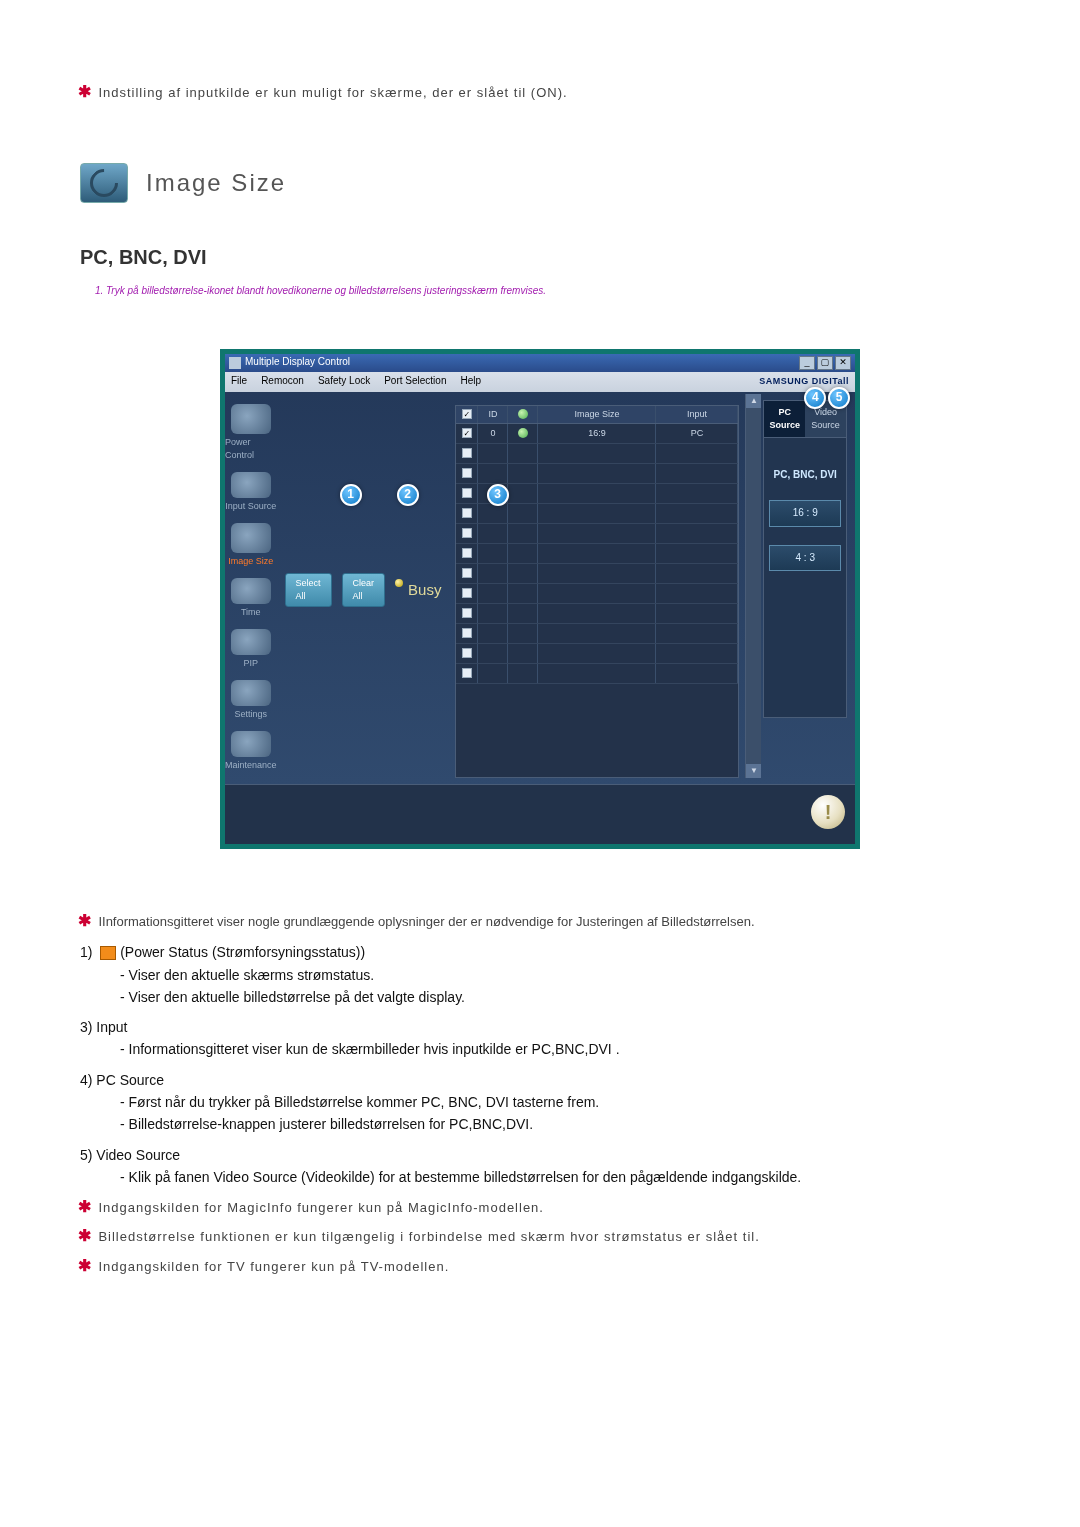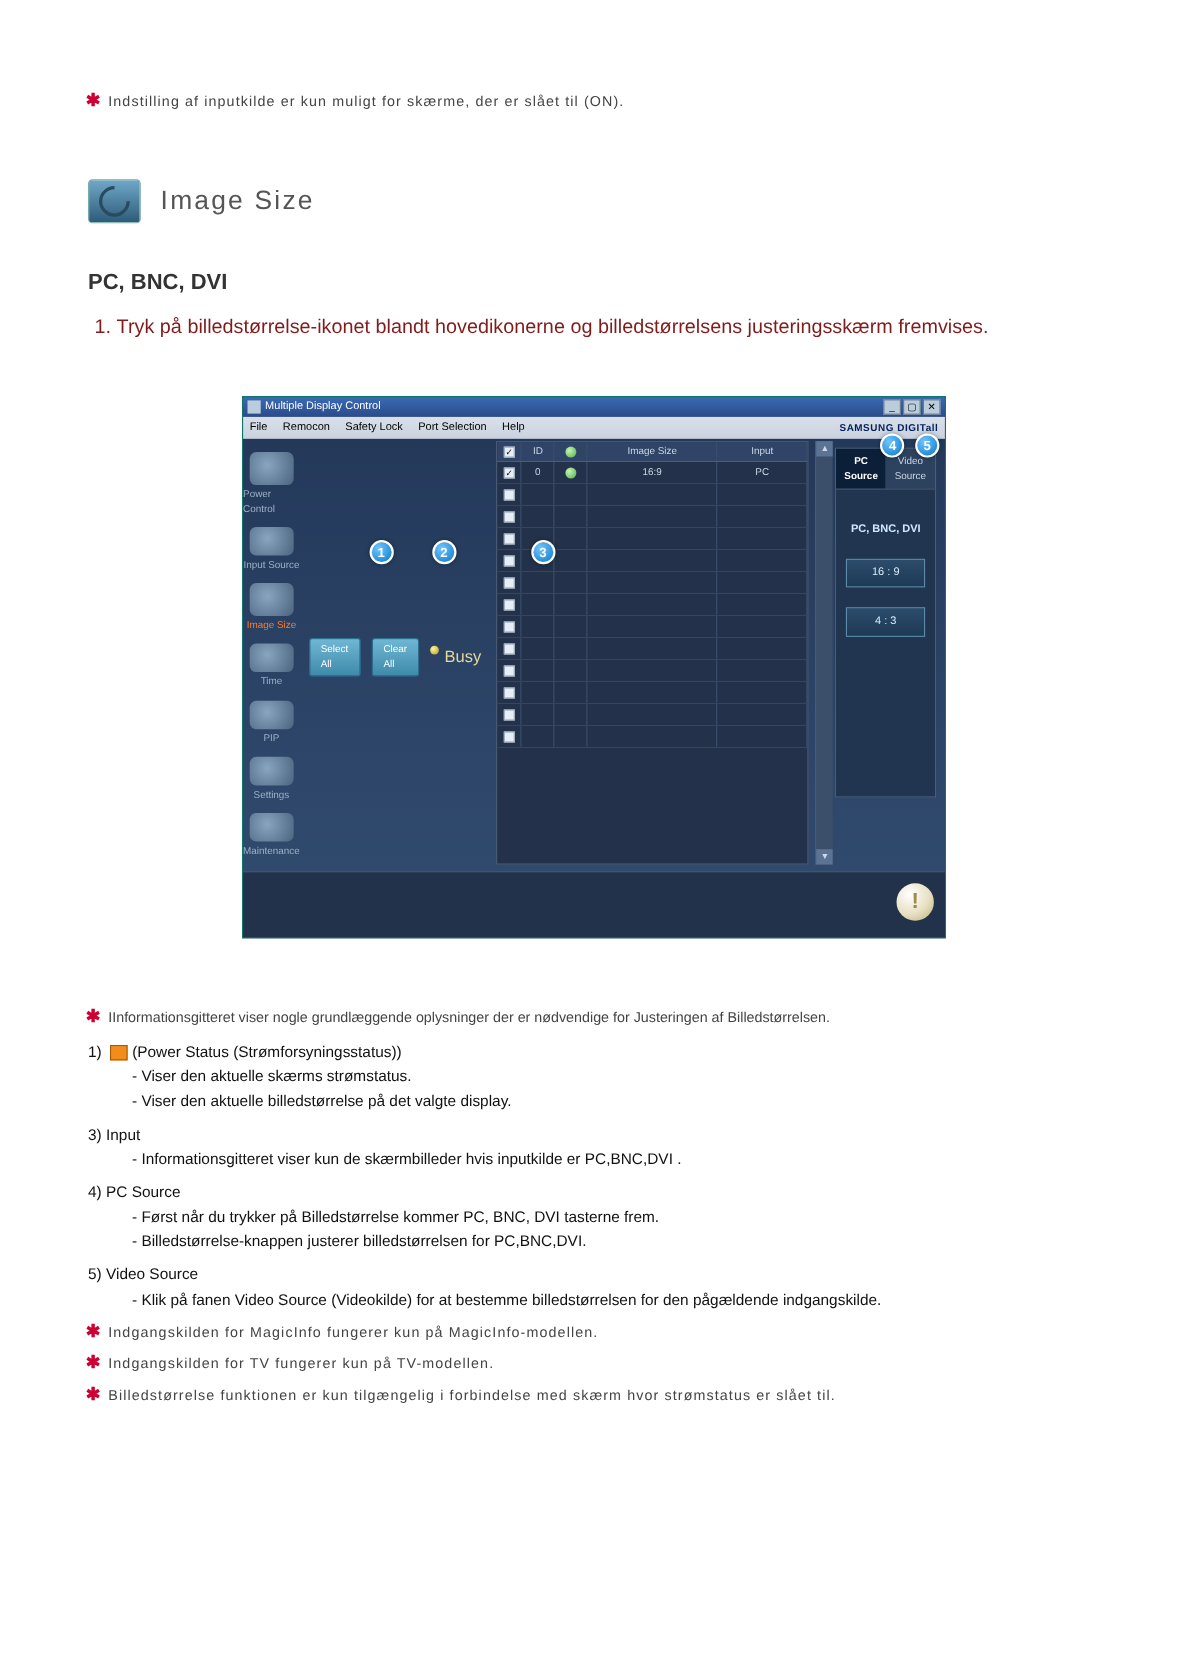--- a/index.html
+++ b/index.html
@@ -58,34 +58,35 @@
   }
 
   .subheading {
     font-size: 20px;
     color: #333;
     margin-top: 40px;
     margin-bottom: 12px;
   }
   .ol1 {
     padding-left: 26px;
-    font-size: 18px;
-    color: #7f1d1d;
+    font-size: 10px;
+    color: #a21caf;
+    font-style: italic;
   }
 
   
   .app-wrap {
     margin: 50px auto 60px auto;
     width: 640px;
   }
   .app {
     width: 640px;
     font-size: 10px;
     color: #cfd8e6;
-    border: 1px solid #0f766e;
+    border: 5px solid #0f766e;
     background: #2a3f5e;
   }
   .titlebar {
     height: 18px;
     background: linear-gradient(#3a6ab4,#2a4b8a);
     display: flex;
     align-items: center;
     justify-content: space-between;
     padding: 0 4px;
     color: #fff;
@@ -156,21 +157,21 @@
     padding:3px 10px;
     border-radius:3px;
     border:1px solid #2f6f8e;
   }
   .busy {
     display:flex;align-items:flex-start;gap:5px;
     color:#e0d99a;font-size:15px;
   }
   .busydot{width:8px;height:8px;border-radius:50%;background:radial-gradient(circle at 35% 35%,#fff2a8,#b79d00);}
   .table {
-    margin: 2px 6px 6px 6px;
+    margin: 13px 6px 6px 6px;
     background:#23324a;
     border:1px solid #4a5d78;
   }
   .thead, .trow {
     display:grid;
     grid-template-columns: 22px 30px 30px 118px 82px;
     align-items:center;
     height:18px;
     font-size:9px;
     color:#cbd7e6;
@@ -512,15 +513,15 @@
   <p class="desc-sub">- Informationsgitteret viser kun de skærmbilleder hvis inputkilde er PC,BNC,DVI .</p>
 
   <p class="desc-item"><span>4)</span>&nbsp;<span>PC Source</span></p>
   <p class="desc-sub">- Først når du trykker på Billedstørrelse kommer PC, BNC, DVI tasterne frem.</p>
   <p class="desc-sub">- Billedstørrelse-knappen justerer billedstørrelsen for PC,BNC,DVI.</p>
 
   <p class="desc-item"><span>5)</span>&nbsp;<span>Video Source</span></p>
   <p class="desc-sub">- Klik på fanen Video Source (Videokilde) for at bestemme billedstørrelsen for den pågældende indgangskilde.</p>
 
   <p class="note-line" style="margin-top:8px"><span class="star">✱</span><span>Indgangskilden for MagicInfo fungerer kun på MagicInfo-modellen.</span></p>
+  <p class="note-line"><span class="star">✱</span><span>Billedstørrelse funktionen er kun tilgængelig i forbindelse med skærm hvor strømstatus er slået til.</span></p>
   <p class="note-line"><span class="star">✱</span><span>Indgangskilden for TV fungerer kun på TV-modellen.</span></p>
-  <p class="note-line"><span class="star">✱</span><span>Billedstørrelse funktionen er kun tilgængelig i forbindelse med skærm hvor strømstatus er slået til.</span></p>
 </div>
 
 </body></html>

